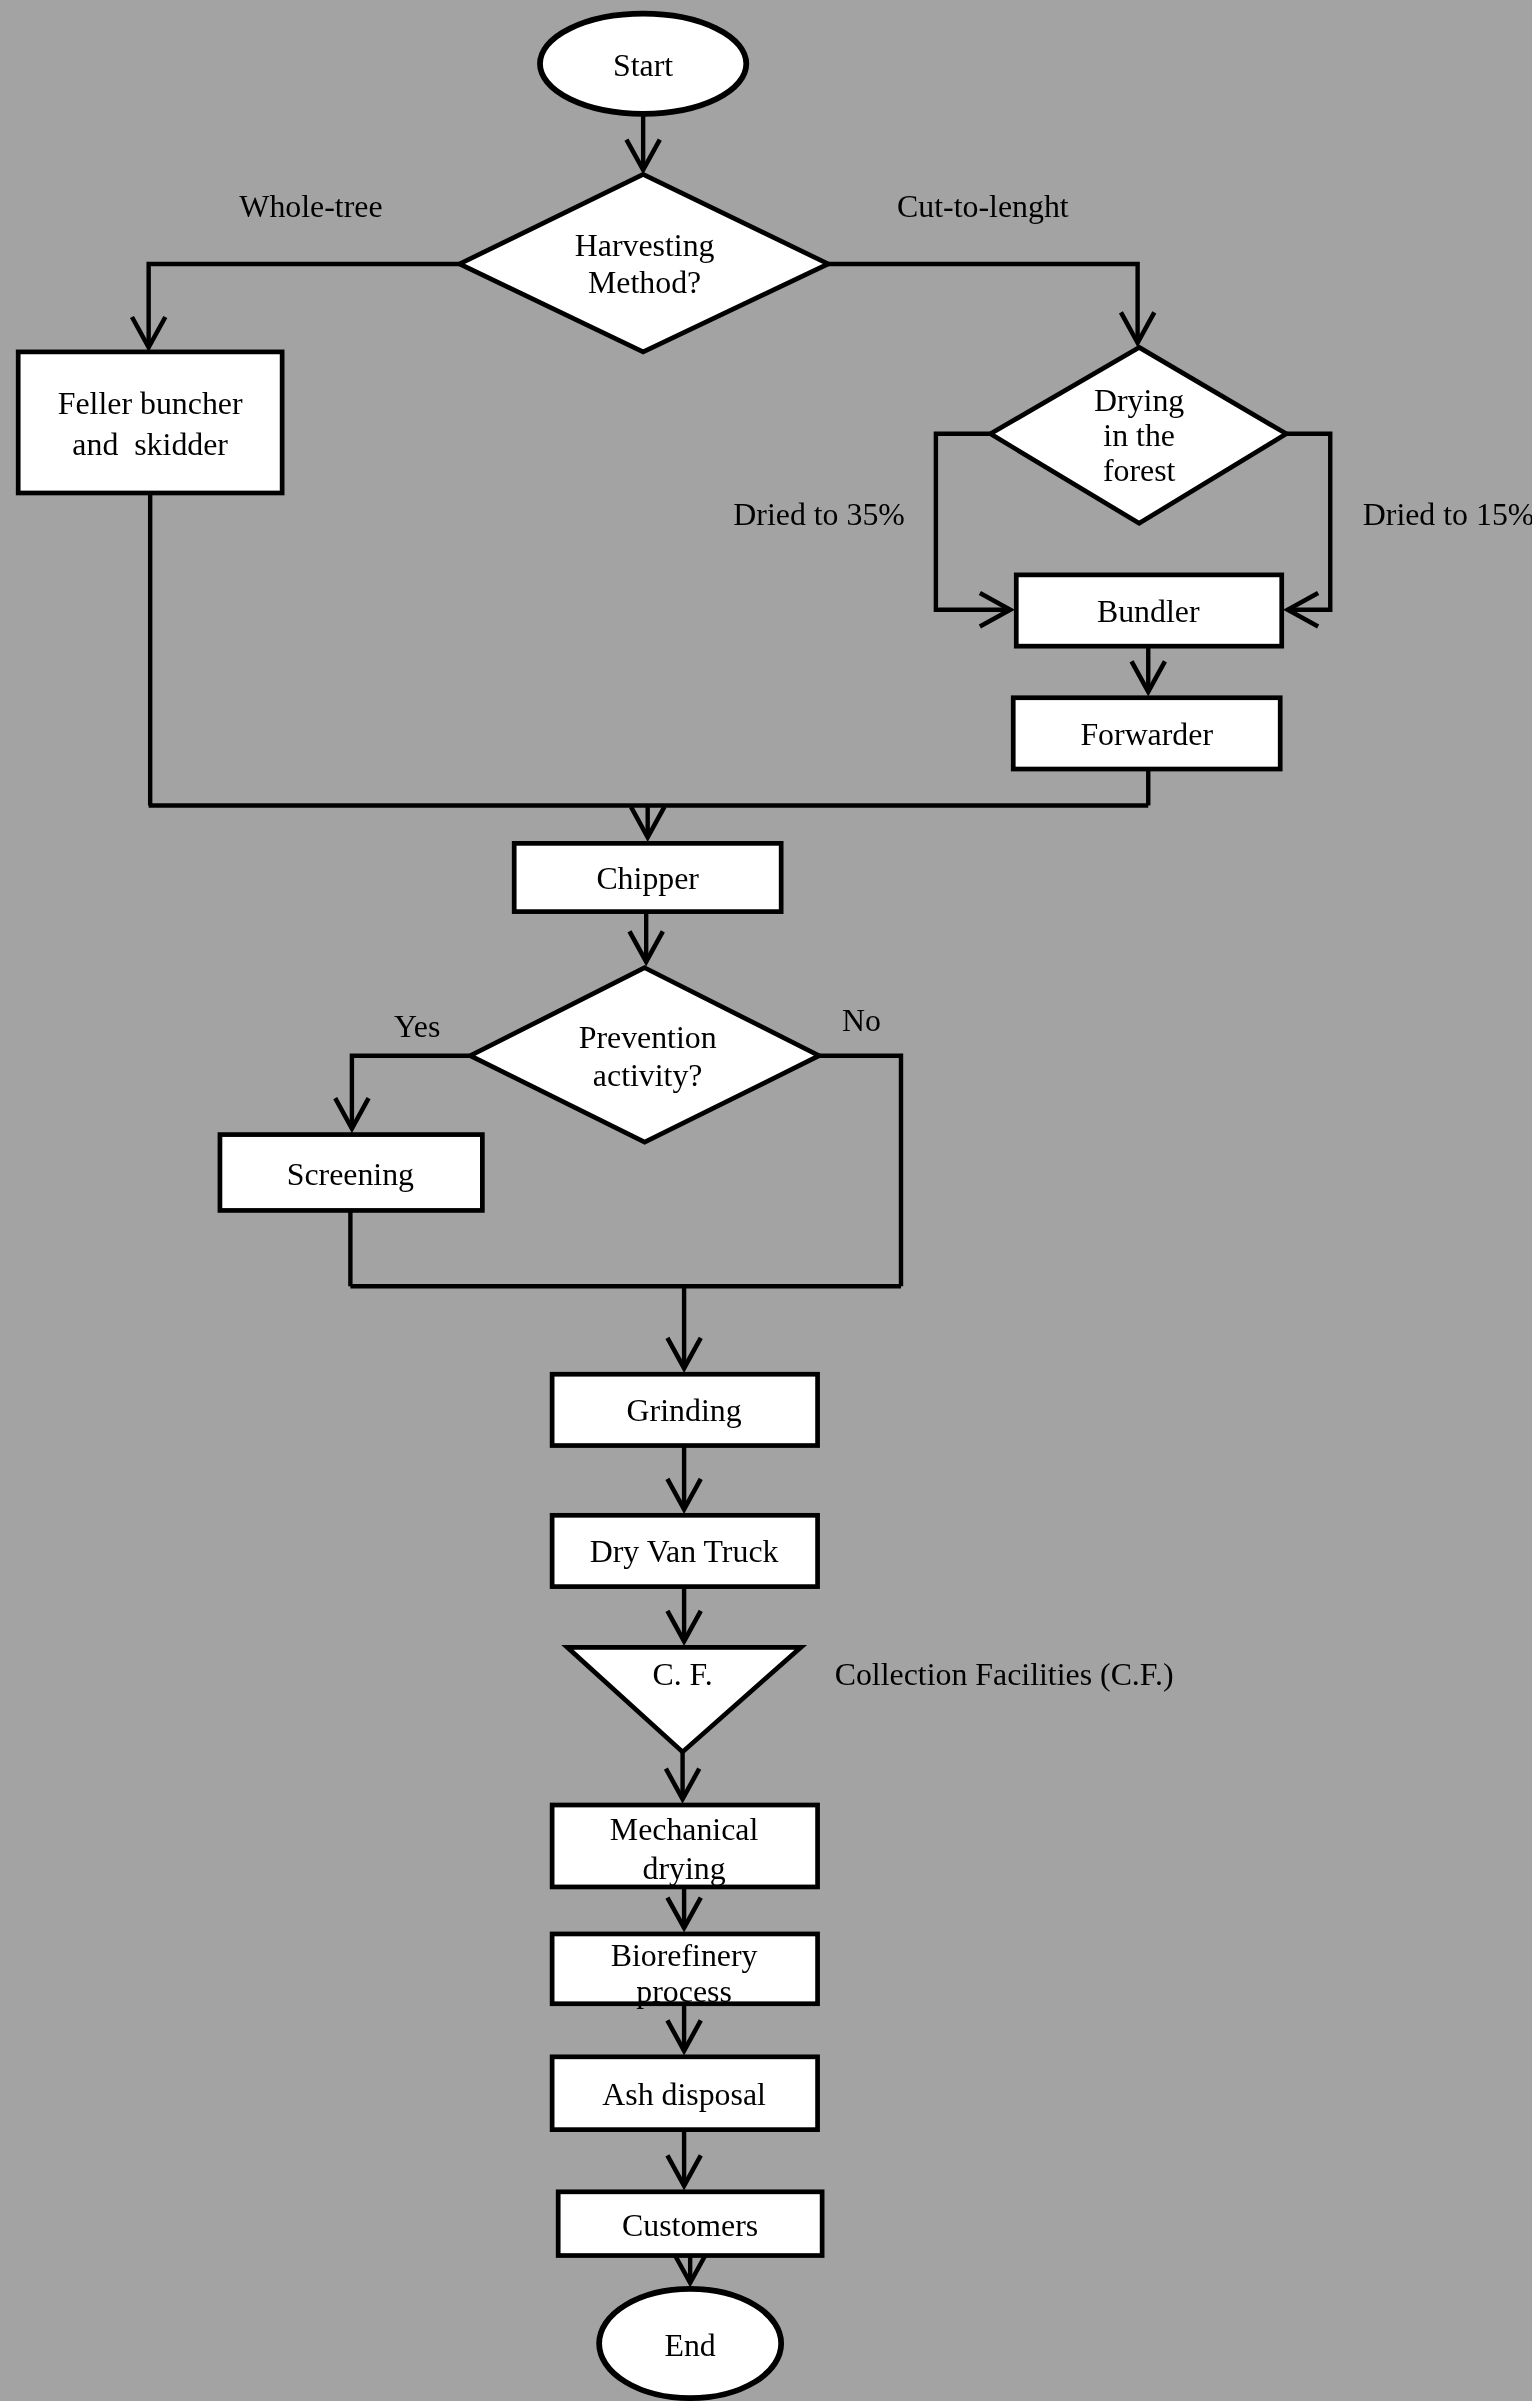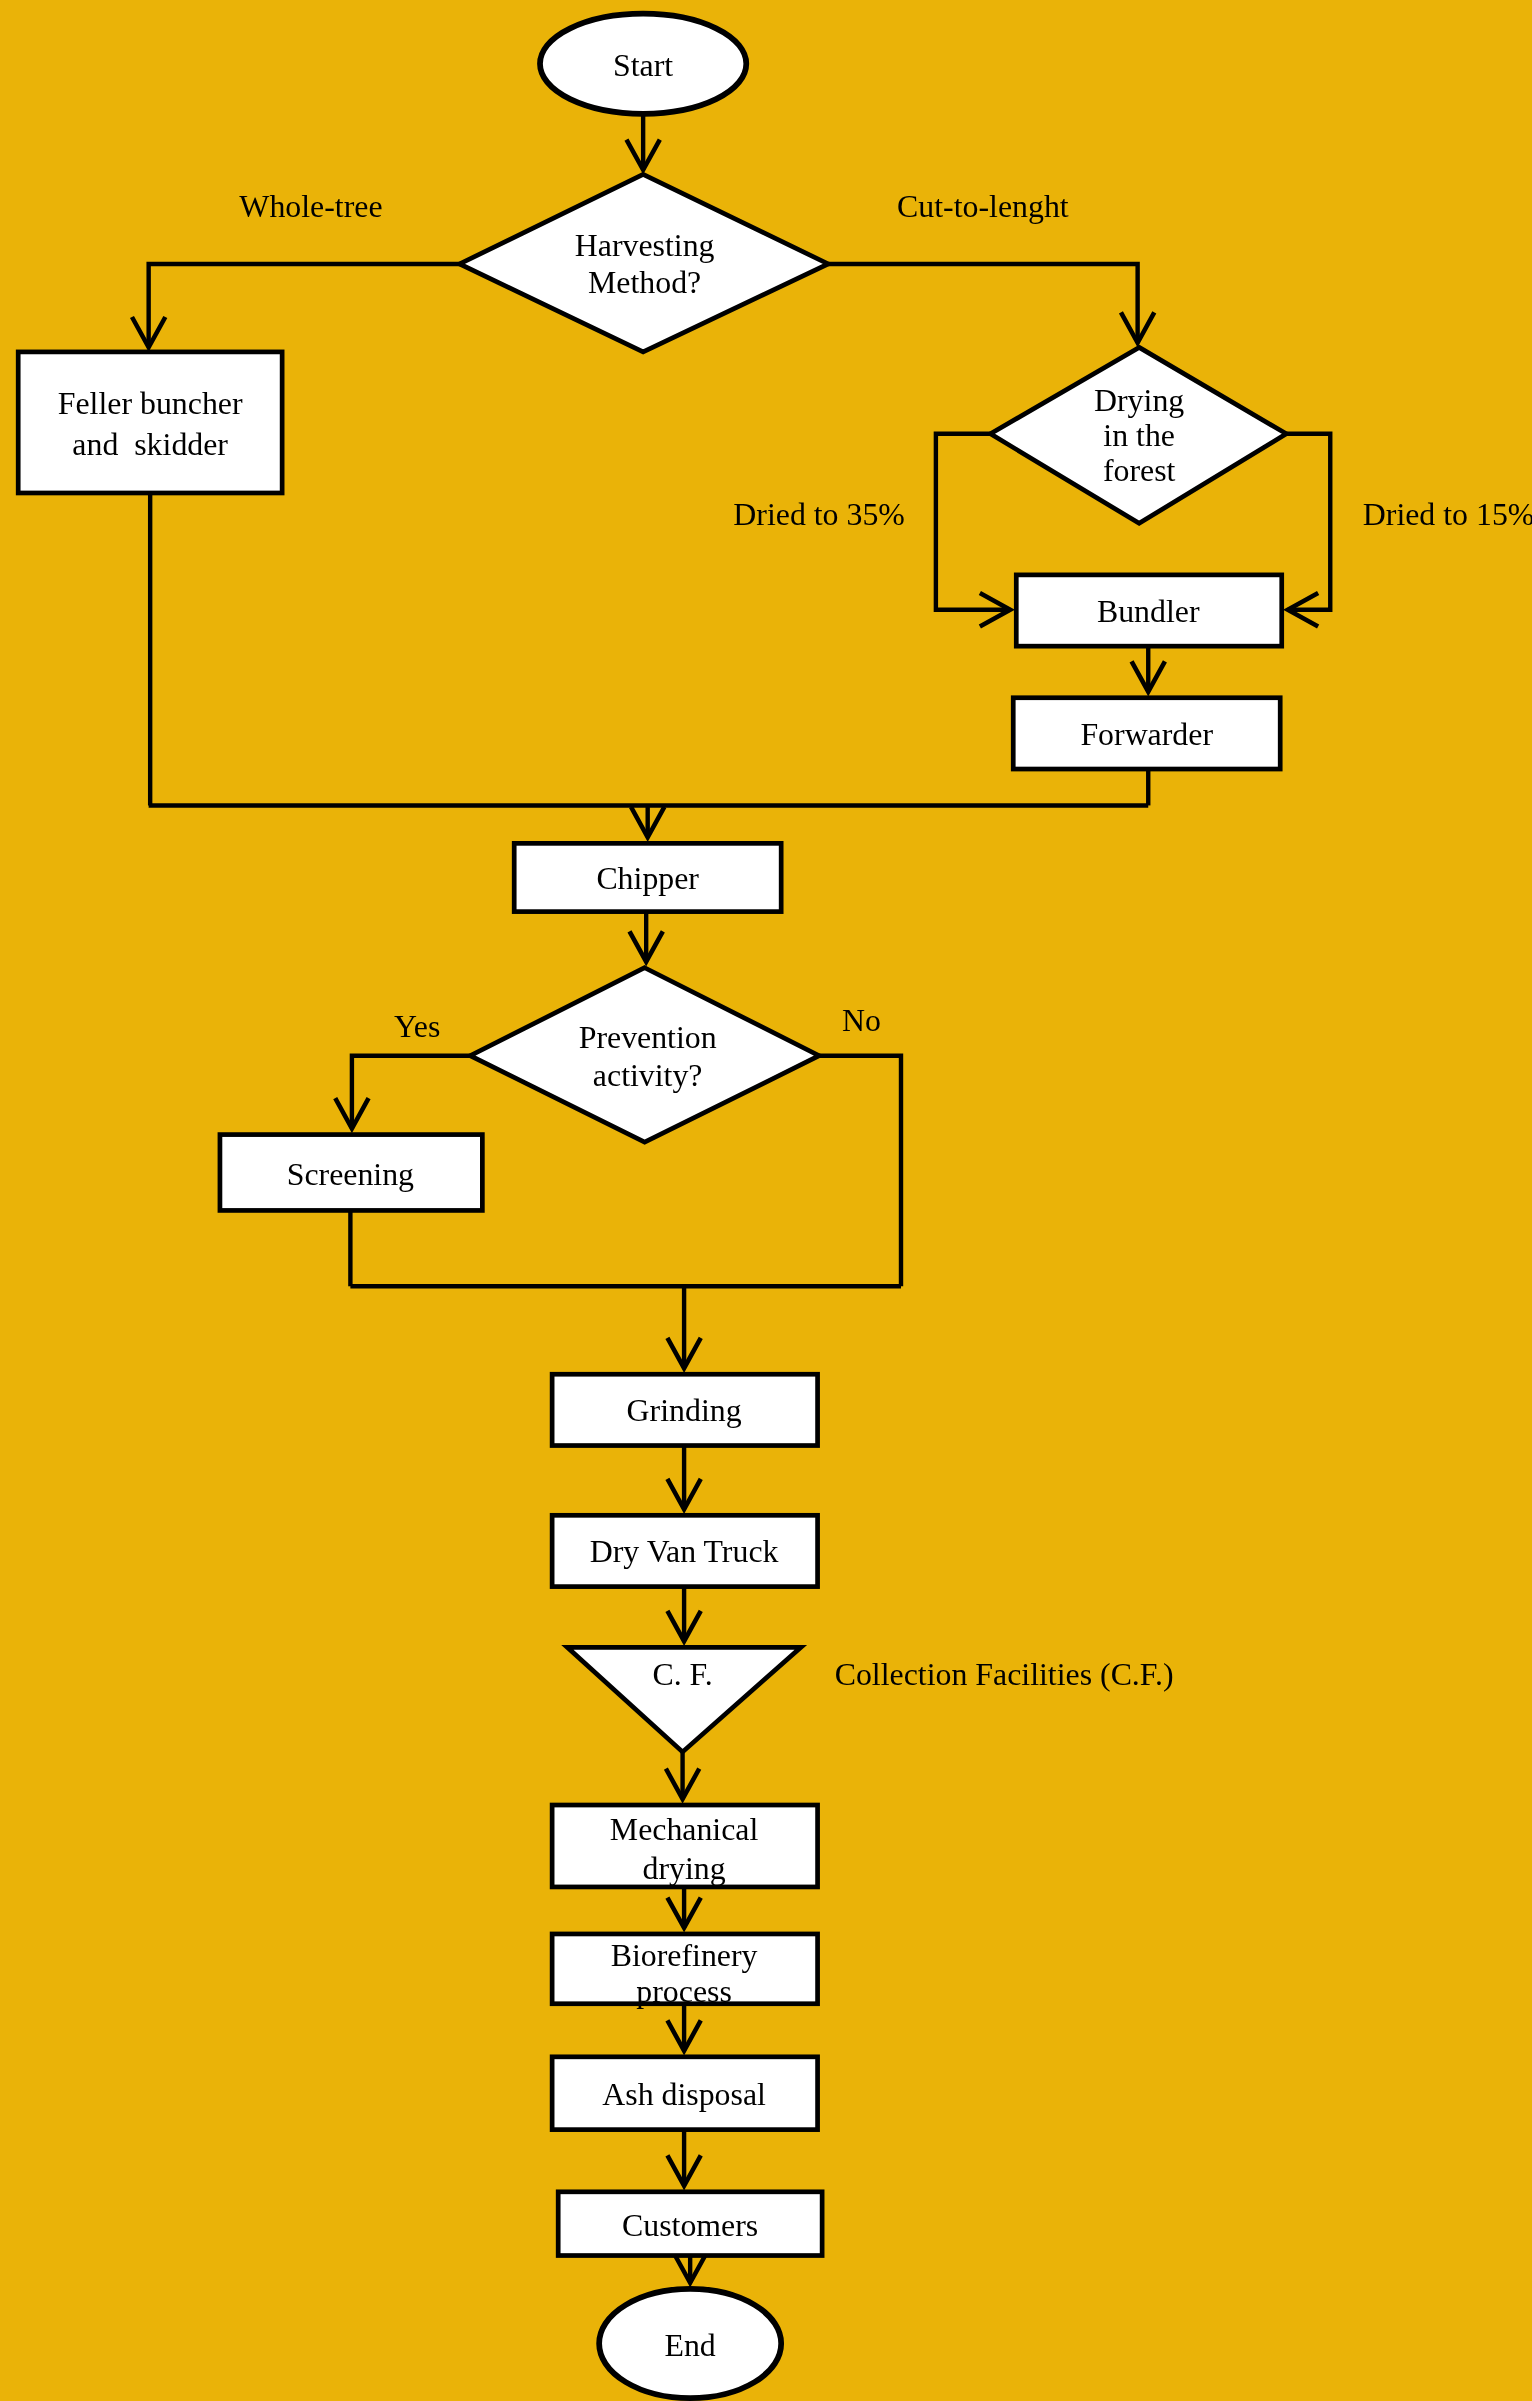--- a/index.html
+++ b/index.html
@@ -2,21 +2,21 @@
 <html style="font-size:7.8px"><head>
 <meta charset="utf-8">
 <style>
   html, body {
     margin: 0;
     padding: 0;
     background: #ffffff;
   }
   .diagram-wrap {
     width: 100%;
-    background: #eab308;
+    background: #a3a3a3;
   }
   svg {
     display: block;
     width: 100%;
     height: auto;
   }
   .shape {
     fill: #ffffff;
     stroke: #000000;
     stroke-width: 3.1;

